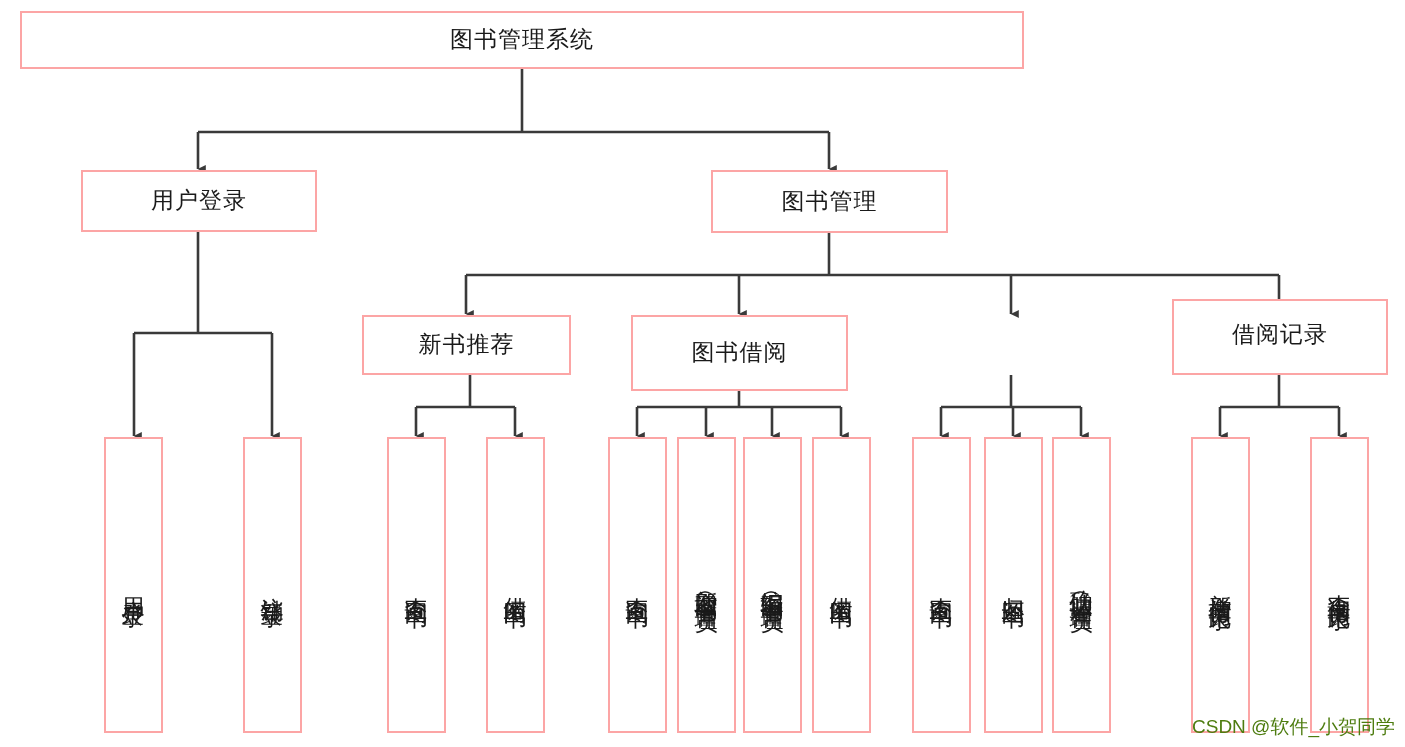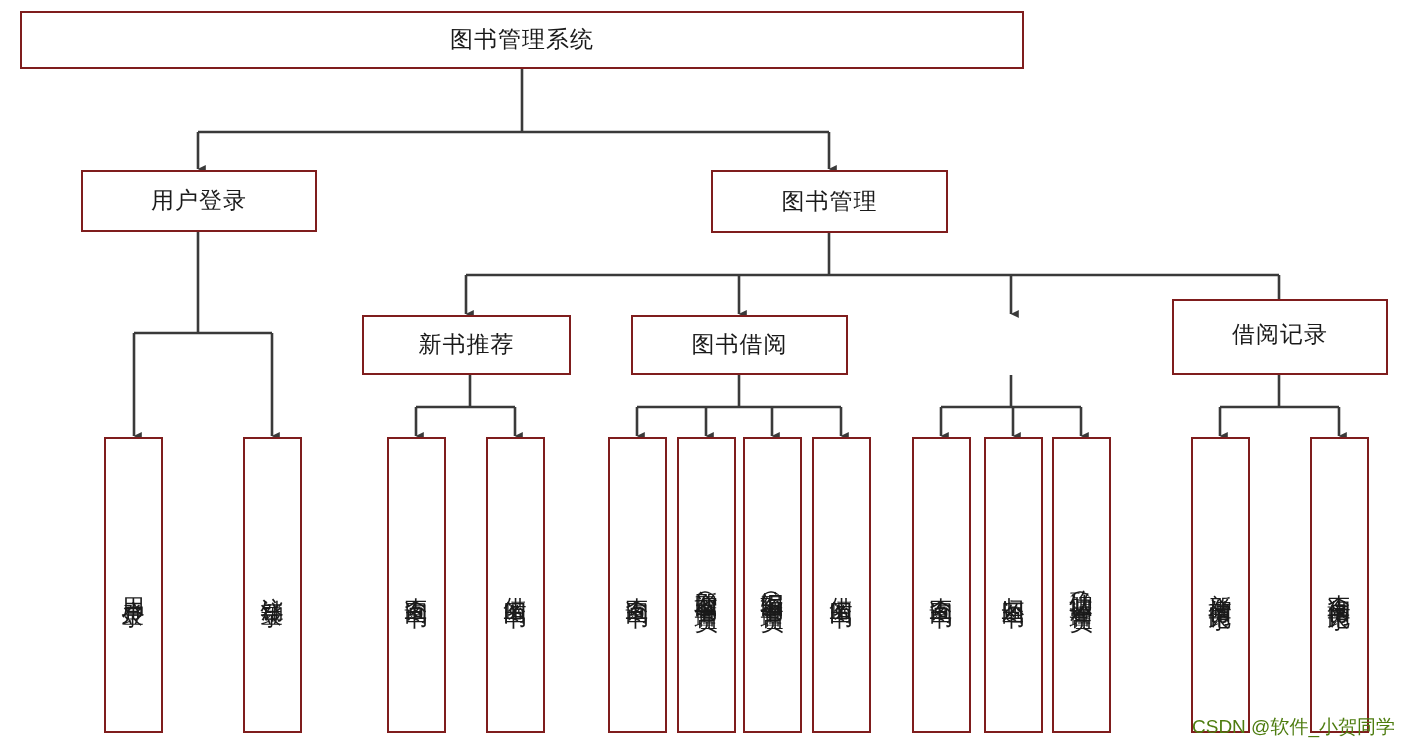--- a/index.html
+++ b/index.html
@@ -22,21 +22,21 @@
     position: absolute;
     left: 0;
     top: 0;
     width: 1405px;
     height: 747px;
     pointer-events: none;
   }
   .node {
     position: absolute;
     box-sizing: border-box;
-    border: 2px solid #7f1d1d;
+    border: 2px solid #fca5a5;
     background: #ffffff;
     display: flex;
     align-items: center;
     justify-content: center;
     color: #1a1a1a;
     z-index: 2;
   }
   .node-h {
     font-size: 23px;
     letter-spacing: 1px;
@@ -123,21 +123,21 @@
   <div class="node node-h" style="left: 81px; top: 170px; width: 236px; height: 62px;">
     <span class="lbl">用户登录</span>
   </div>
   <div class="node node-h" style="left: 711px; top: 170px; width: 237px; height: 63px; justify-content: center;">
     <span class="lbl">图书管理</span>
   </div>
 
   <div class="node node-h" style="left: 362px; top: 315px; width: 209px; height: 60px;">
     <span class="lbl">新书推荐</span>
   </div>
-  <div class="node node-h" style="left: 631px; top: 315px; width: 217px; height: 60px; align-items: center;">
+  <div class="node node-h" style="left: 631px; top: 315px; width: 217px; height: 76px; align-items: center;">
     <span class="lbl">图书借阅</span>
   </div>
   <div class="node node-h" style="left: 1172px; top: 299px; width: 216px; height: 76px; font-family: Liberation Mono, monospace;">
     <span class="lbl">借阅记录</span>
   </div>
 
   <div class="node node-v" style="left: 104px; top: 437px; width: 59px; height: 296px;">
     <span class="lbl">用户登录</span>
   </div>
   <div class="node node-v" style="left: 243px; top: 437px; width: 59px; height: 296px;">

